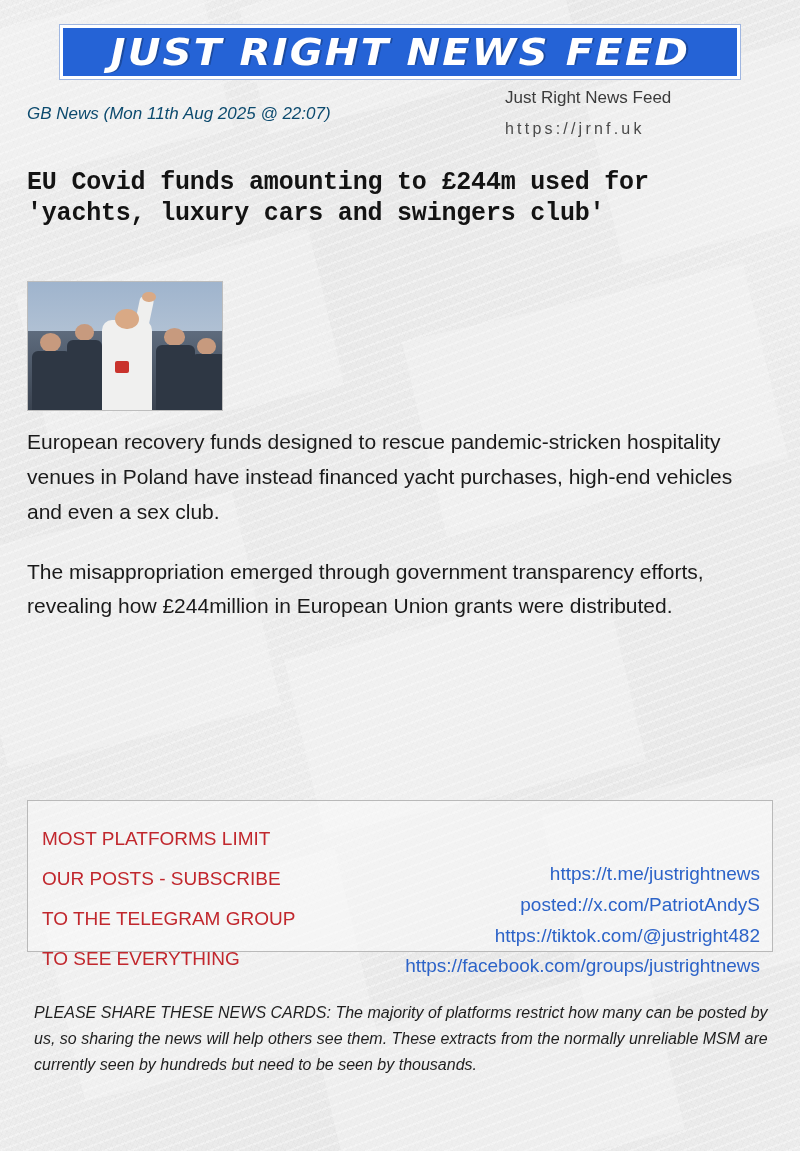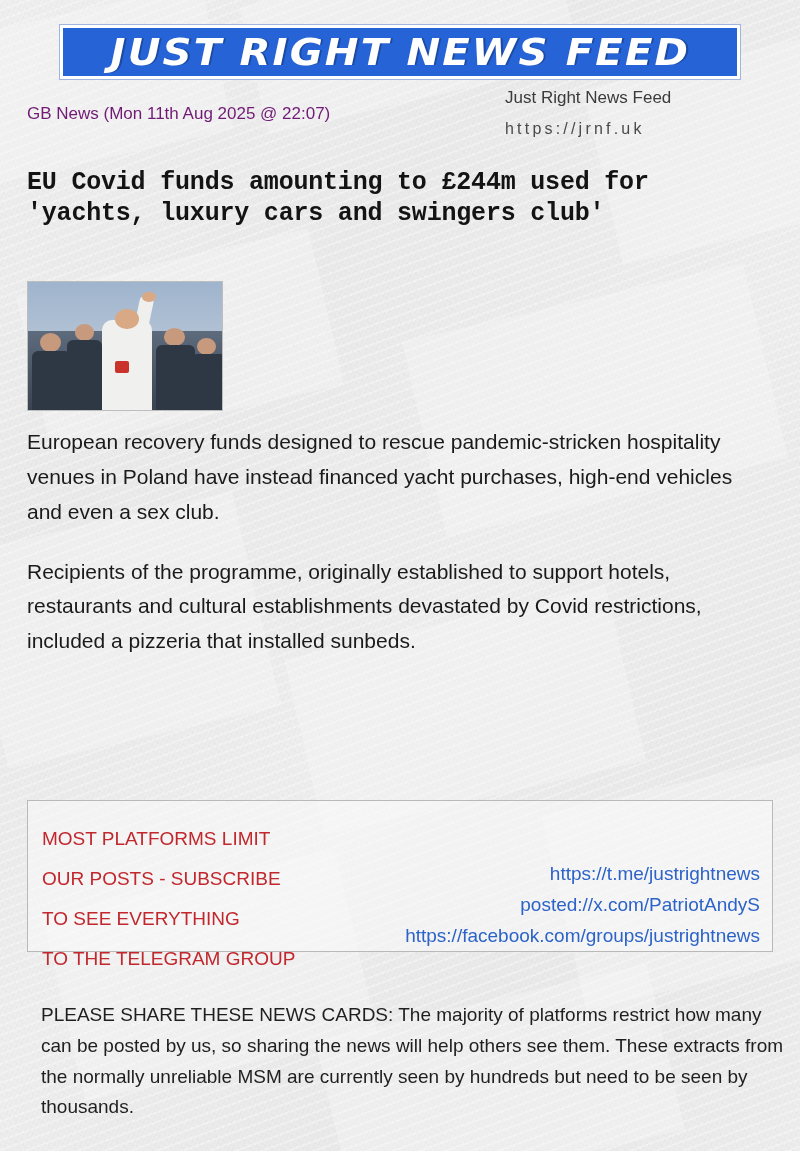--- a/index.html
+++ b/index.html
@@ -70,21 +70,22 @@
     transform: scaleX(1.06);
     text-shadow: 2px 0 0 rgba(0,0,0,0.25);
   }
 
   
   .meta-source {
     position: absolute;
     left: 27px;
     top: 104px;
     font-size: 17px;
-    color: #701a75;
+    color: #0c4a6e;
+    font-style: italic;
   }
   .brand-name {
     position: absolute;
     left: 505px;
     top: 88px;
     font-size: 17px;
     color: #3b3b3b;
   }
   .brand-url {
     position: absolute;
@@ -232,26 +233,27 @@
   }
   .sub-right a {
     color: #2c63c8;
     text-decoration: none;
     display: block;
   }
 
   
   .footer {
     position: absolute;
-    left: 41px;
+    left: 34px;
     top: 1000px;
     width: 748px;
-    font-size: 19px;
+    font-size: 16px;
     line-height: 1.62;
     color: #1f1f1f;
+    font-style: italic;
   }
 </style>
 </head>
 <body>
 
 <div id="bg">
   <div class="blotch" style="left:-40px;  top:10px;   width:260px; height:150px;"></div>
   <div class="blotch" style="left:250px;  top:-30px;  width:320px; height:130px;"></div>
   <div class="blotch" style="left:600px;  top:60px;   width:240px; height:180px;"></div>
   <div class="blotch" style="left:30px;   top:260px;  width:300px; height:160px;"></div>
@@ -289,32 +291,33 @@
     <div class="body" style="left:84%; top:56%; width:18%; height:44%;"></div>
     <div class="arm"></div>
     <div class="hand"></div>
     <div class="main-figure"></div>
     <div class="main-head"></div>
     <div class="badge"></div>
   </div>
 
   <div class="body-text">
     <p class="gap">European recovery funds designed to rescue pandemic-stricken hospitality venues in Poland have instead financed yacht purchases, high-end vehicles and even a sex club.</p>
-    <p>Recipients of the programme, originally established to support hotels, restaurants and cultural establishments devastated by Covid restrictions, included a pizzeria that installed sunbeds.</p>
+    <p class="gap">The misappropriation emerged through government transparency efforts, revealing how £244million in European Union grants were distributed.</p>
   </div>
 
   <div class="sub-box">
     <div class="sub-left">
       <div>MOST PLATFORMS LIMIT</div>
       <div>OUR POSTS - SUBSCRIBE</div>
+      <div>TO THE TELEGRAM GROUP</div>
       <div>TO SEE EVERYTHING</div>
-      <div>TO THE TELEGRAM GROUP</div>
     </div>
     <div class="sub-right">
       <a href="#">https://t.me/justrightnews</a>
       <a href="#">posted://x.com/PatriotAndyS</a>
+      <a href="#">https://tiktok.com/@justright482</a>
       <a href="#">https://facebook.com/groups/justrightnews</a>
     </div>
   </div>
 
   <div class="footer">PLEASE SHARE THESE NEWS CARDS: The majority of platforms restrict how many can be posted by us, so sharing the news will help others see them. These extracts from the normally unreliable MSM are currently seen by hundreds but need to be seen by thousands.</div>
 
 </div>
 
 </body></html>

